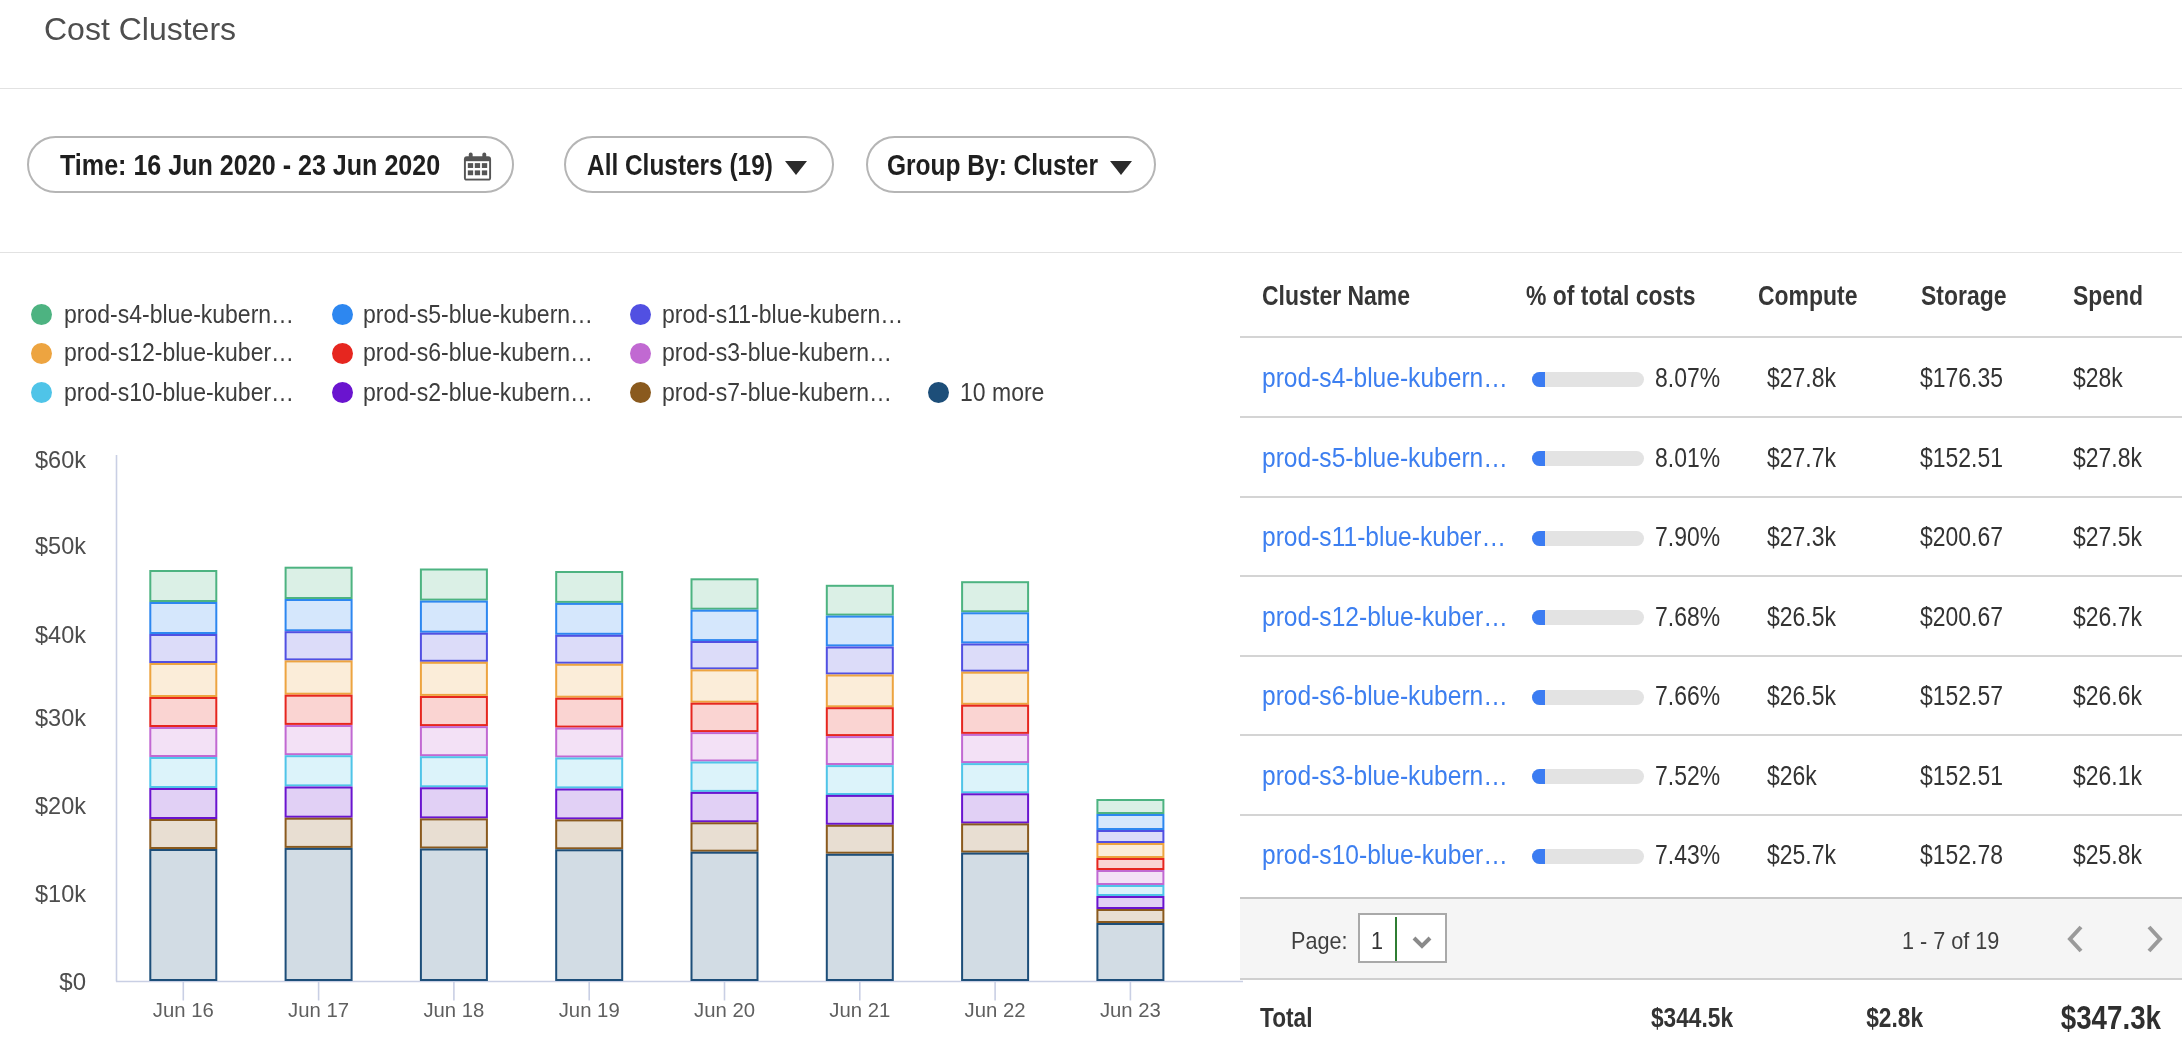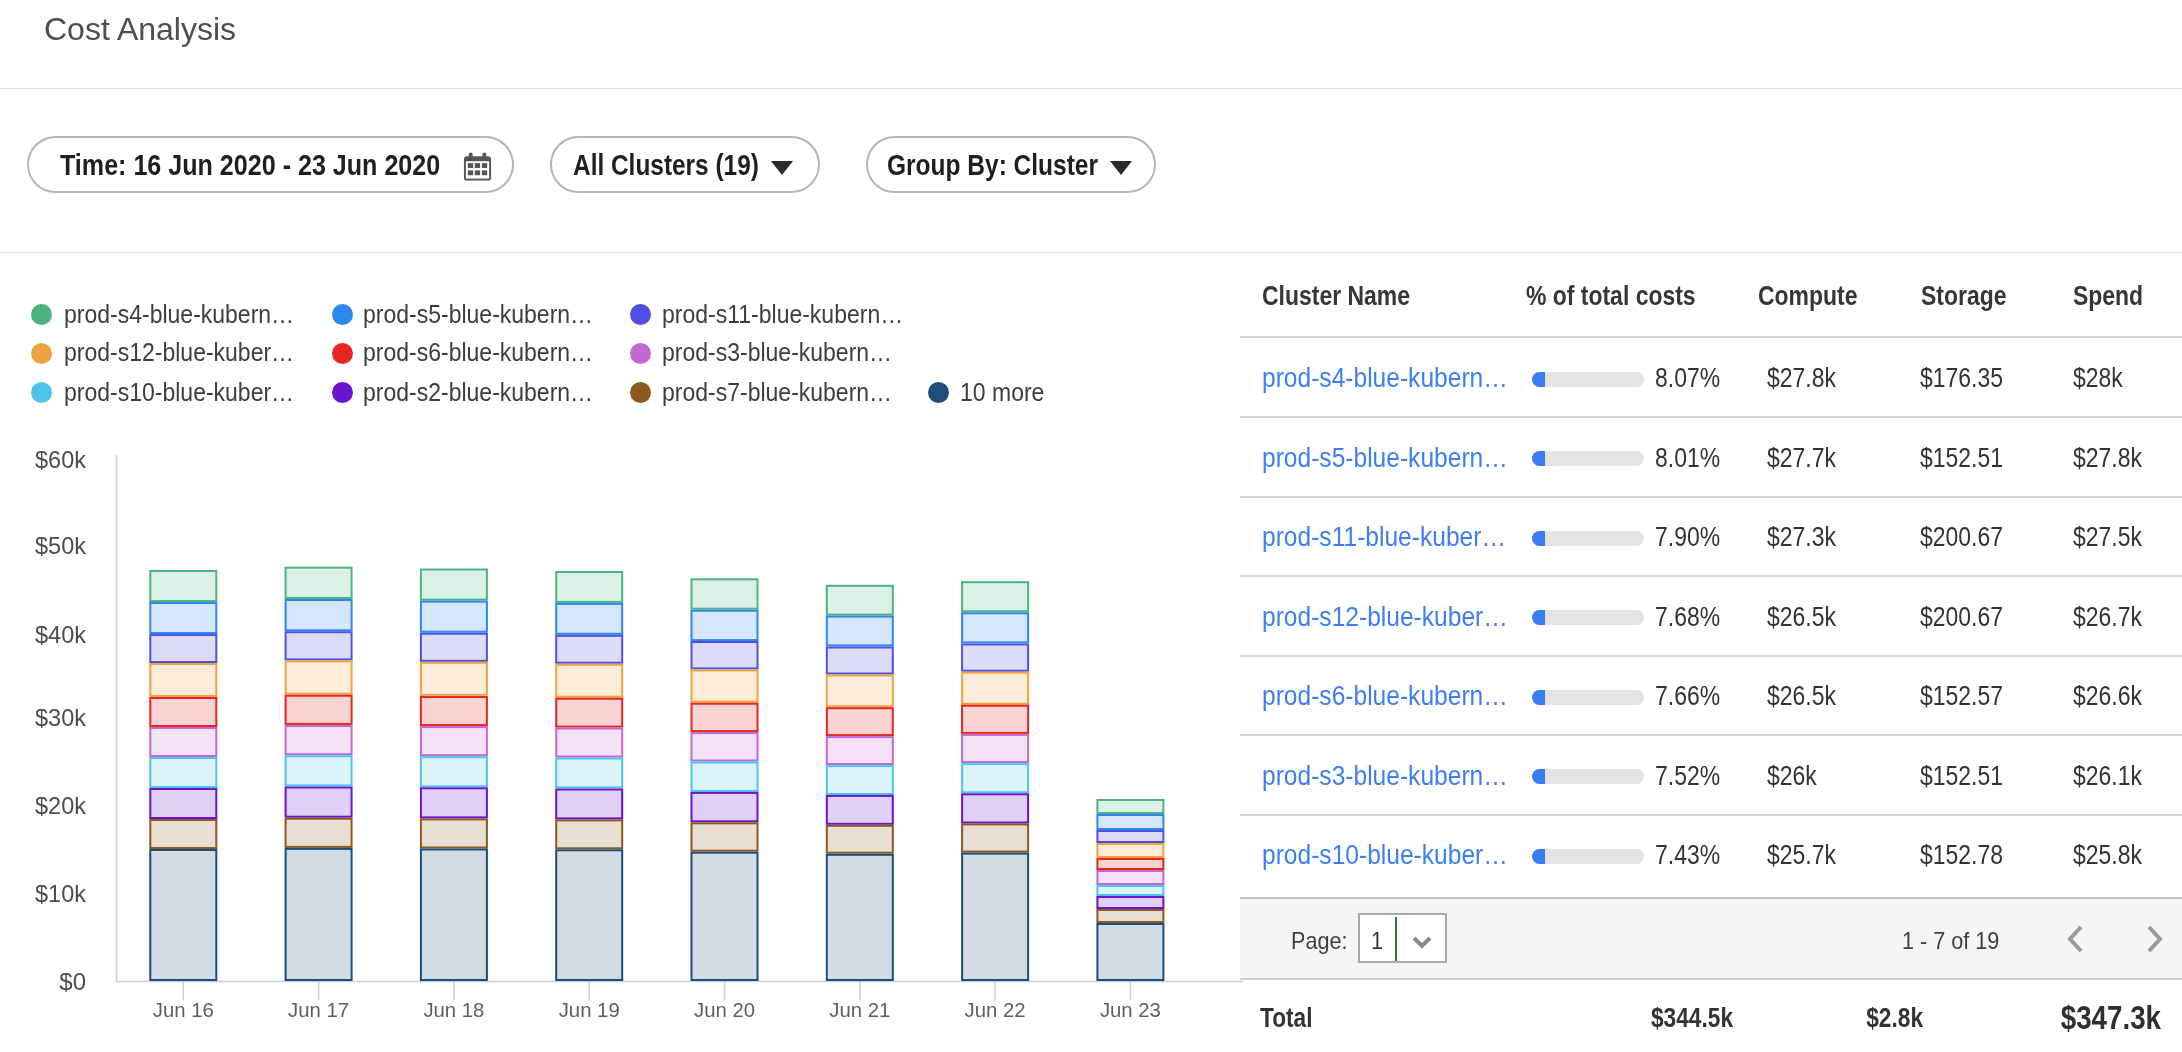--- a/index.html
+++ b/index.html
@@ -11,40 +11,40 @@
 .ltxt{position:absolute;font-size:25px;color:#3d3d3d;transform:scaleX(0.92);transform-origin:0 50%;white-space:nowrap;}
 .th{position:absolute;font-size:27px;font-weight:bold;color:#363636;transform:scaleX(0.85);transform-origin:0 50%;white-space:nowrap;}
 .sep{position:absolute;left:1240px;right:0;height:2px;background:#d4d4d4;}
 .lnk{position:absolute;font-size:27px;color:#3d7ff0;transform:scaleX(0.91);transform-origin:0 50%;white-space:nowrap;}
 .cell{position:absolute;font-size:27px;color:#333;transform:scaleX(0.85);transform-origin:0 50%;white-space:nowrap;}
 .track{position:absolute;width:112px;height:15px;border-radius:8px;background:#e3e3e3;}
 .cap{position:absolute;width:13px;height:15px;border-radius:8px 0 0 8px;background:#3b7cf2;}
 .pgt{position:absolute;font-size:24px;color:#3f3f3f;transform:scaleX(0.9);transform-origin:0 50%;white-space:nowrap;}
 </style></head>
 <body>
-<div style="position:absolute;left:44px;top:11px;font-size:32px;color:#4e4e4e;">Cost Analysis</div>
+<div style="position:absolute;left:44px;top:11px;font-size:32px;color:#4e4e4e;">Cost Clusters</div>
 <div class="hr" style="top:88px"></div>
 <div class="pill" style="left:27px;top:136px;width:483px;">
  <span class="ptxt" style="left:31px;transform:translateY(-50%) scaleX(0.865);transform-origin:0 50%;">Time: 16 Jun 2020 - 23 Jun 2020</span>
  <svg style="position:absolute;left:433px;top:13px" width="31" height="32" viewBox="0 0 32 32">
   <rect x="2" y="5" width="28" height="25" rx="3" fill="#555"></rect>
   <rect x="7" y="1" width="4" height="7" rx="2" fill="#555"></rect>
   <rect x="21" y="1" width="4" height="7" rx="2" fill="#555"></rect>
   <rect x="4" y="10" width="24" height="18" fill="#fff"></rect>
   <g fill="#555">
    <rect x="6" y="12" width="5.5" height="5"></rect>
         <rect x="13.2" y="12" width="5.5" height="5"></rect>
         <rect x="20.5" y="12" width="5.5" height="5"></rect>
    <rect x="6" y="19.5" width="5.5" height="5"></rect>
         <rect x="13.2" y="19.5" width="5.5" height="5"></rect>
         <rect x="20.5" y="19.5" width="5.5" height="5"></rect>
   </g>
  </svg>
 </div>
-<div class="pill" style="left:550px;top:136px;width:266px;">
+<div class="pill" style="left:564px;top:136px;width:266px;">
  <span class="ptxt" style="left:21px;transform:translateY(-50%) scaleX(0.842);transform-origin:0 50%;">All Clusters (19)</span>
  <span class="tri" style="left:219px;top:23px;"></span>
 </div>
 <div class="pill" style="left:866px;top:136px;width:286px;">
  <span class="ptxt" style="left:19px;transform:translateY(-50%) scaleX(0.845);transform-origin:0 50%;">Group By: Cluster</span>
  <span class="tri" style="left:242px;top:23px;"></span>
 </div>
 <div class="hr" style="top:252px"></div>
 <div class="dot" style="left:30.5px;top:304.2px;background:#4db381"></div>
 <div class="ltxt" style="left:63.5px;top:299.7px;">prod-s4-blue-kubern…</div>

